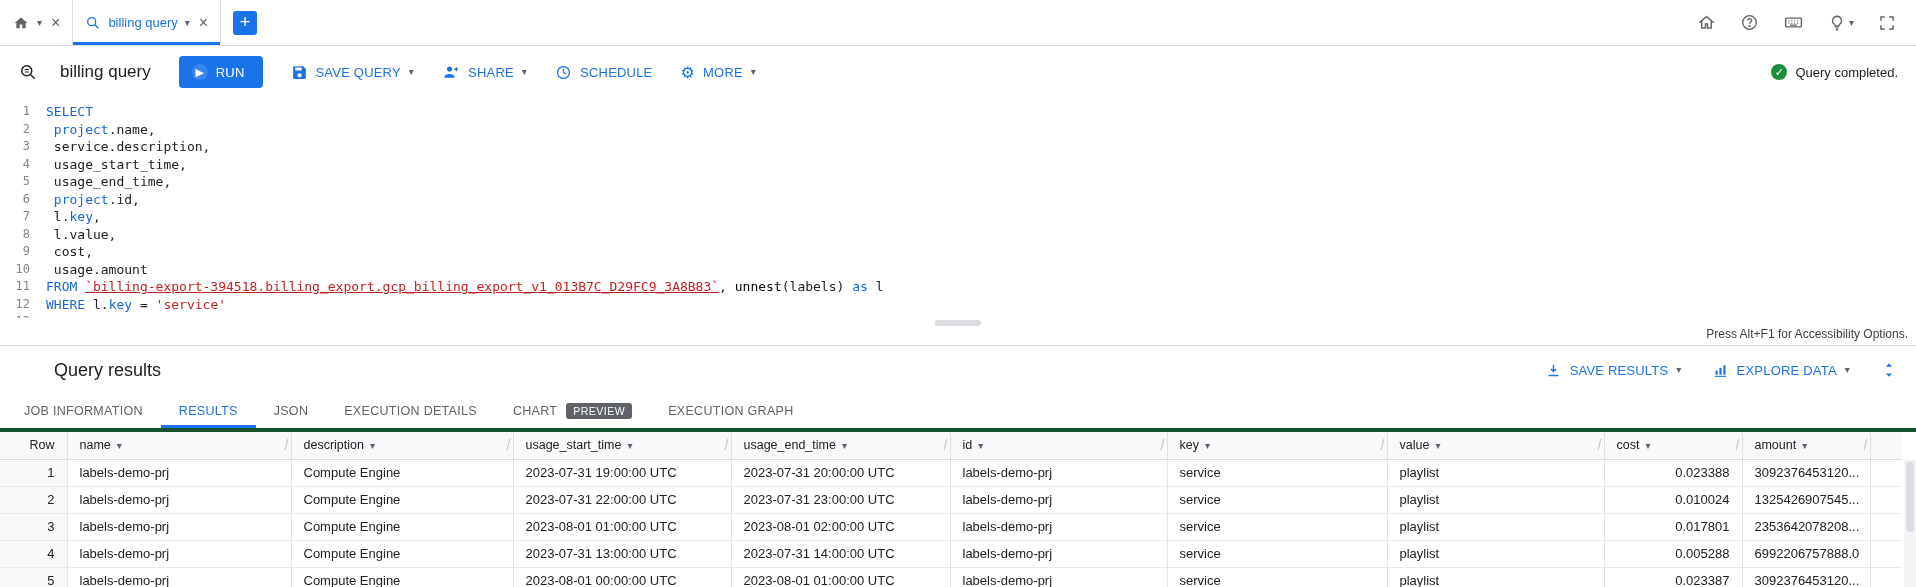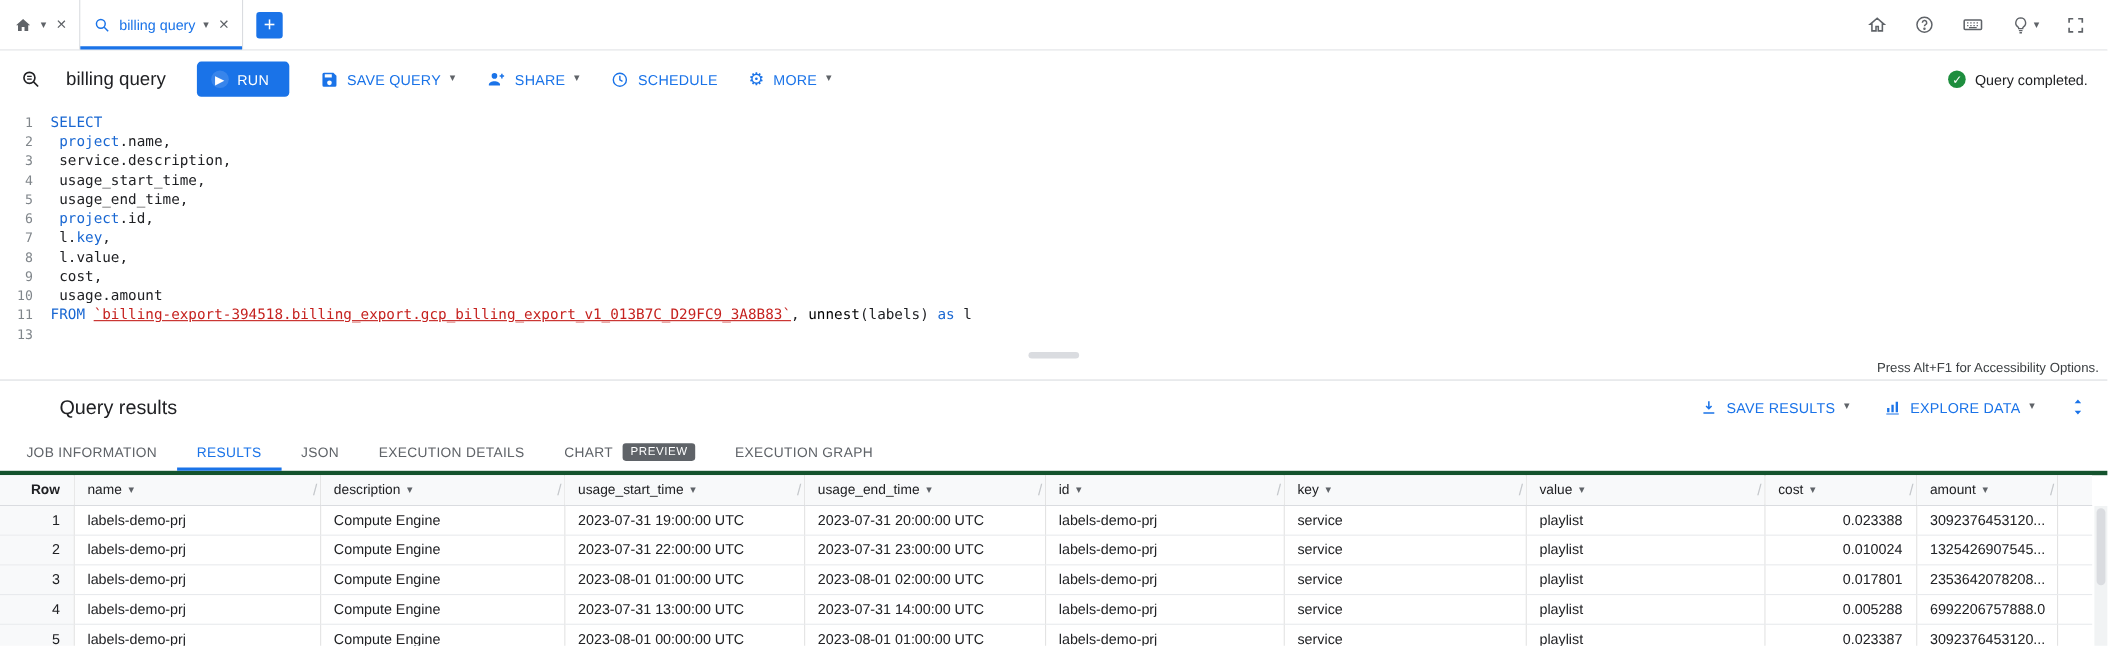--- a/index.html
+++ b/index.html
@@ -239,20 +239,24 @@
       </div>
       <div class="code-line">
         <span class="gutter">10</span>
         <span class="code-text"><span class="tok-p"> usage.amount</span></span>
       </div>
       <div class="code-line">
         <span class="gutter">11</span>
         <span class="code-text"><span class="tok-kw">FROM </span><span class="tok-tbl">`billing-export-394518.billing_export.gcp_billing_export_v1_013B7C_D29FC9_3A8B83`</span><span class="tok-p">, </span><span class="tok-fn">unnest</span><span class="tok-p">(labels) </span><span class="tok-kw">as</span><span class="tok-p"> l</span></span>
       </div>
       <div class="code-line">
+        <span class="gutter">12</span>
+        <span class="code-text"><span class="tok-kw">WHERE </span><span class="tok-p">l.</span><span class="tok-kw">key</span><span class="tok-p"> = </span><span class="tok-str">'service'</span></span>
+      </div>
+      <div class="code-line">
         <span class="gutter">13</span>
         <span class="code-text"></span>
       </div>
     </div>
 </div>
 
 <div class="strip">
   <div class="drag-pill"></div>
   <div class="a11y">Press Alt+F1 for Accessibility Options.</div>
 </div>
@@ -307,21 +311,21 @@
     <div class="rtab">
       <span>EXECUTION GRAPH</span>
     </div>
   </div>
 
 <div class="table-wrap">
   <table class="results-table">
     <thead>
         <tr id="thead-row">
           <th class="col0">
-            <span class="th-inner" style="justify-content: flex-end; font-weight: bold;">
+            <span class="th-inner" style="justify-content: flex-end;">
               <span>Row</span>
             </span>
           </th>
           <th class="col1">
             <span class="rh">/</span>
             <span class="th-inner">
               <span>name</span>
               <span class="sort-caret">▾</span>
             </span>
           </th>

